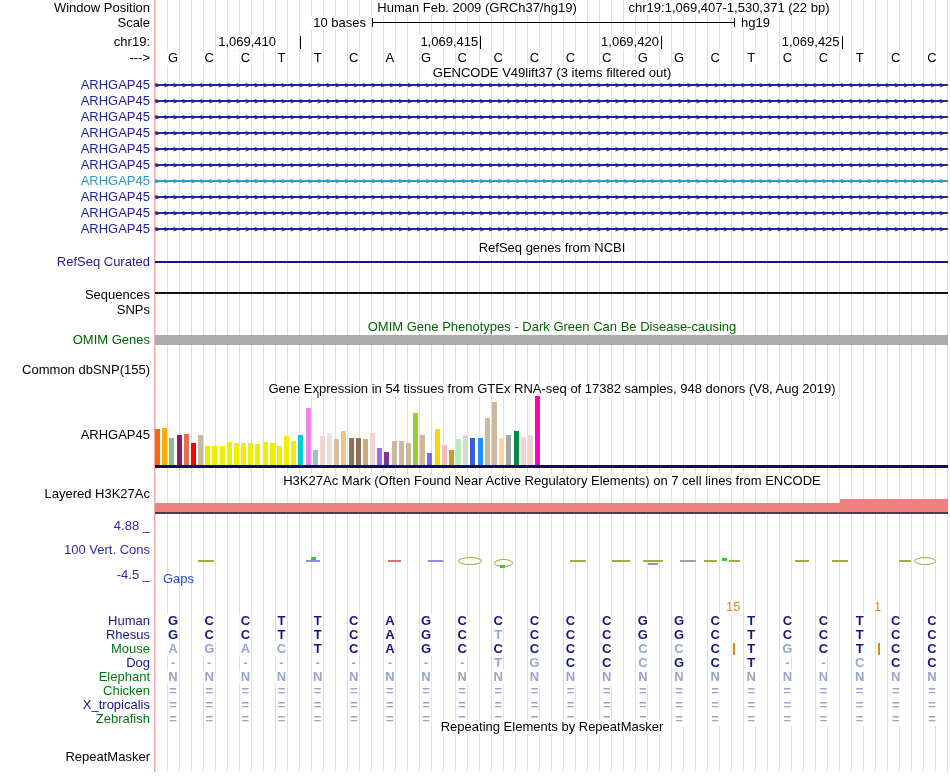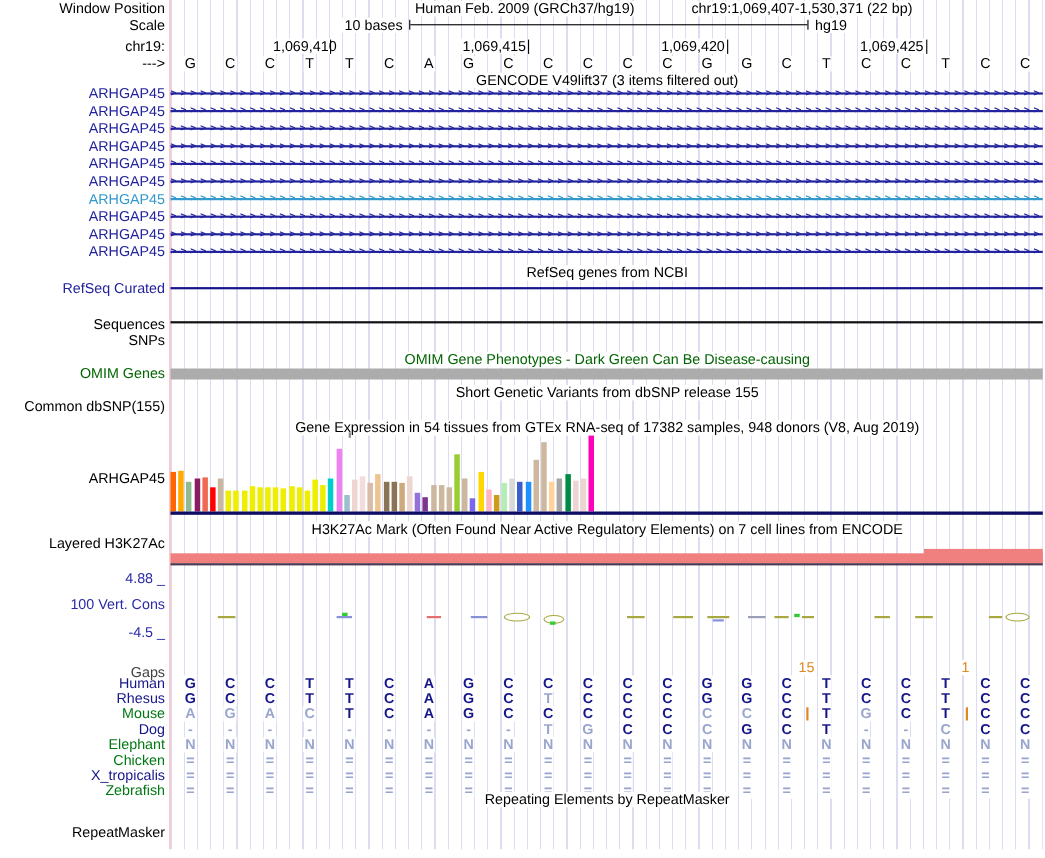--- a/index.html
+++ b/index.html
@@ -58,21 +58,21 @@
   <div class="ctext" style="left:477px;top:1px">Human Feb. 2009 (GRCh37/hg19)</div>
   <div class="ctext" style="left:729px;top:1px">chr19:1,069,407-1,530,371 (22 bp)</div>
 
   <div class="llabel" style="top:16px">Scale</div>
   <div class="rtext" style="right:582px;top:16px">10 bases</div>
   <div id="scale-bar"></div>
   <div class="ltext" style="left:739px;top:16px">hg19</div>
 
   <div class="llabel" style="top:35px">chr19:</div>
   <div id="ruler-row">
-      <div class="ruler-label" style="position: absolute; right: 643px; top: 35px;">1,069,410</div>
+      <div class="ruler-label" style="position: absolute; right: 673px; top: 35px;">1,069,410</div>
       <div class="ruler-tick" style="position: absolute; left: 299.544px; top: 36px;"></div>
       <div class="ruler-label" style="position: absolute; right: 470.776px; top: 35px;">1,069,415</div>
       <div class="ruler-tick" style="position: absolute; left: 480.224px; top: 36px;"></div>
       <div class="ruler-label" style="position: absolute; right: 290.096px; top: 35px;">1,069,420</div>
       <div class="ruler-tick" style="position: absolute; left: 660.904px; top: 36px;"></div>
       <div class="ruler-label" style="position: absolute; right: 109.416px; top: 35px;">1,069,425</div>
       <div class="ruler-tick" style="position: absolute; left: 841.584px; top: 36px;"></div>
     </div>
 
   <div class="llabel" style="top:51px">---&gt;</div>
@@ -140,21 +140,20 @@
   <div class="track-line-navy" style="top:261px"></div>
 
   <div class="llabel" style="top:288px">Sequences</div>
   <div class="track-line-black" style="top:292px"></div>
   <div class="llabel" style="top:303px">SNPs</div>
 
   <div class="ctext c-green" style="left:552px;top:320px">OMIM Gene Phenotypes - Dark Green Can Be Disease-causing</div>
   <div class="llabel c-green" style="top:333px">OMIM Genes</div>
   <div id="omim-bar"></div>
 
-  <div class="ctext" style="left:552px;top:350px">Short Genetic Variants from dbSNP release 155</div>
   <div class="llabel" style="top:363px">Common dbSNP(155)</div>
 
   <div class="ctext" style="left:552px;top:382px">Gene Expression in 54 tissues from GTEx RNA-seq of 17382 samples, 948 donors (V8, Aug 2019)</div>
   <div class="llabel" style="top:428px">ARHGAP45</div>
   <div id="gtex-bars">
       <div class="gtex-bar" style="position: absolute; left: 155px; top: 429px; height: 36px; background: rgb(255, 102, 0);"></div>
       <div class="gtex-bar" style="position: absolute; left: 162.17px; top: 428px; height: 37px; background: rgb(255, 170, 0);"></div>
       <div class="gtex-bar" style="position: absolute; left: 169.34px; top: 438px; height: 27px; background: rgb(143, 188, 143);"></div>
       <div class="gtex-bar" style="position: absolute; left: 176.51px; top: 435px; height: 30px; background: rgb(139, 28, 98);"></div>
       <div class="gtex-bar" style="position: absolute; left: 183.68px; top: 434px; height: 31px; background: rgb(238, 106, 80);"></div>
@@ -237,21 +236,21 @@
       <div class="cons-dash" style="position: absolute; left: 704px; width: 13px; background: rgb(168, 168, 64); top: 560px;"></div>
       <div class="cons-dot" style="position: absolute; left: 722px; width: 5px; background: rgb(51, 204, 51); top: 558px;"></div>
       <div class="cons-dash" style="position: absolute; left: 729px; width: 11px; background: rgb(168, 168, 64); top: 560px;"></div>
       <div class="cons-dash" style="position: absolute; left: 795px; width: 14px; background: rgb(168, 168, 64); top: 560px;"></div>
       <div class="cons-dash" style="position: absolute; left: 832px; width: 16px; background: rgb(168, 168, 64); top: 560px;"></div>
       <div class="cons-dash" style="position: absolute; left: 899px; width: 12px; background: rgb(168, 168, 64); top: 560px;"></div>
       <div class="cons-ring" style="position: absolute; left: 914px; width: 20px; top: 557px; border: 1.5px solid rgb(168, 168, 64); background: rgb(255, 255, 255);"></div>
     </div>
 
   <div id="multiz-rows">
-      <div class="llabel" style="position: absolute; top: 604px; color: #404040;">Gaps</div>
+      <div class="llabel" style="position: absolute; top: 572px; color: #1d4ed8; padding-left: 44px;">Gaps</div>
       <div class="llabel" style="position: absolute; top: 614px; color: rgb(21, 21, 138);">Human</div>
       <div class="al-letter" style="position: absolute; left: 173.068px; top: 614px; color: rgb(21, 21, 138);">G</div>
       <div class="al-letter" style="position: absolute; left: 209.204px; top: 614px; color: rgb(21, 21, 138);">C</div>
       <div class="al-letter" style="position: absolute; left: 245.34px; top: 614px; color: rgb(21, 21, 138);">C</div>
       <div class="al-letter" style="position: absolute; left: 281.476px; top: 614px; color: rgb(21, 21, 138);">T</div>
       <div class="al-letter" style="position: absolute; left: 317.612px; top: 614px; color: rgb(21, 21, 138);">T</div>
       <div class="al-letter" style="position: absolute; left: 353.748px; top: 614px; color: rgb(21, 21, 138);">C</div>
       <div class="al-letter" style="position: absolute; left: 389.884px; top: 614px; color: rgb(21, 21, 138);">A</div>
       <div class="al-letter" style="position: absolute; left: 426.02px; top: 614px; color: rgb(21, 21, 138);">G</div>
       <div class="al-letter" style="position: absolute; left: 462.156px; top: 614px; color: rgb(21, 21, 138);">C</div>

